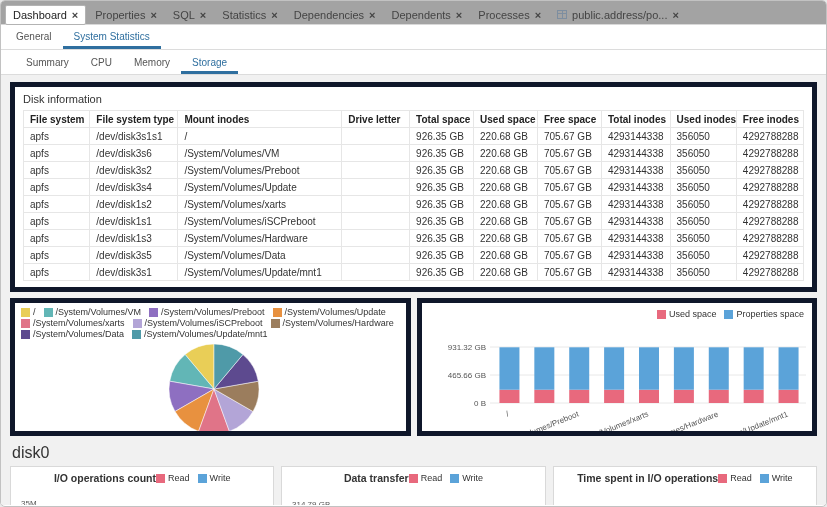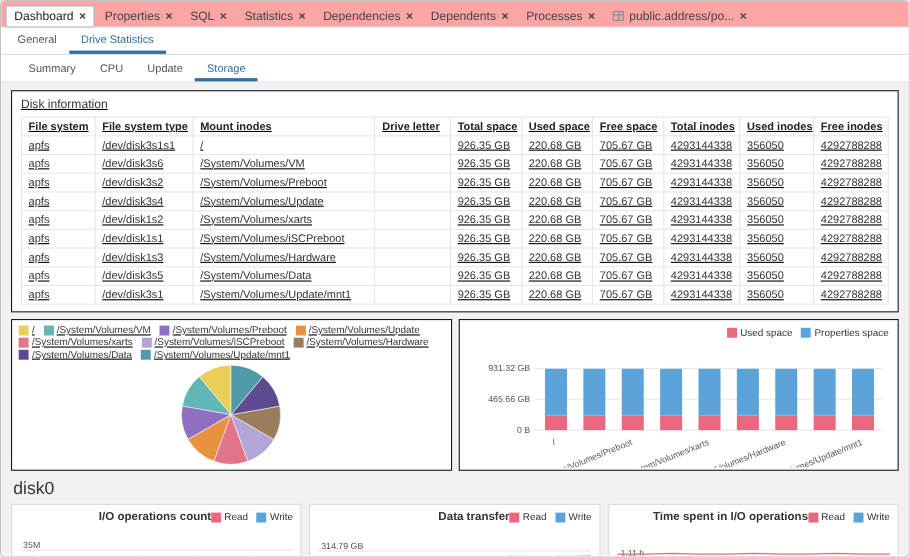--- a/index.html
+++ b/index.html
@@ -1,50 +1,50 @@
 <!DOCTYPE html>
 <html><head>
 <meta charset="utf-8">
 <style>
   html,body{margin:0;padding:0;background:#e9e9e9;font-family:"Liberation Sans",sans-serif;}
   .app{width:827px;height:507px;background:#fff;border:1px solid #c2c2c2;border-radius:5px;overflow:hidden;box-sizing:border-box;}
   
-  .wtabs{height:24px;display:flex;align-items:center;background:#fca5a5;border-bottom:1px solid #d8d8d8;padding:4px 4px 0;gap:2px;box-sizing:border-box;}
+  .wtabs{height:24px;display:flex;align-items:center;background:#a3a3a3;border-bottom:1px solid #d8d8d8;padding:4px 4px 0;gap:2px;box-sizing:border-box;}
   .wtab{display:flex;align-items:center;gap:5px;padding:3px 7px;font-size:11px;color:#444;white-space:nowrap;cursor:default;}
   .wtab.active{background:#fff;border:1px solid #b3b3b3;border-radius:2px;color:#222;}
   .wclose{color:#444;font-size:11px;font-weight:bold;line-height:10px;}
   .tbl-ic{width:10px;height:9px;border:1px solid #7d8ea0;position:relative;display:inline-block;box-sizing:border-box;}
   .tbl-ic::before{content:'';position:absolute;left:0;right:0;top:2px;height:1px;background:#7d8ea0;}
   .tbl-ic::after{content:'';position:absolute;top:0;bottom:0;left:4px;width:1px;background:#7d8ea0;}
   
   .ptabs{display:flex;background:#fff;border-bottom:1px solid #dcdcdc;padding:0 4px;height:25px;box-sizing:border-box;}
   .ptabs.inner{padding-left:14px;align-items:center;}
   .ptab{padding:6px 11px 3px;font-size:10px;color:#555;border-bottom:3px solid transparent;cursor:default;}
   .ptab.active{color:#2f6f9f;border-bottom-color:#2f6f9f;}
   
   .content{background:#f1f1f1;height:calc(100% - 75px);padding:7px 9px;box-sizing:border-box;overflow:hidden;}
-  .panel{background:#fff;border:1px solid #0f172a;box-sizing:border-box;text-decoration:underline;}
+  .panel{background:#fff;border:5px solid #0f172a;box-sizing:border-box;}
   .diskinfo{padding:5px 8px 6px;}
   .panel-title{font-size:11px;color:#333;margin:1px 0 5px;}
   table{width:100%;border-collapse:collapse;table-layout:fixed;}
   th,td{border:1px solid #e6e6e6;padding:1px 6px;font-size:10px;color:#333;text-align:left;white-space:nowrap;overflow:hidden;height:14px;}
   th{font-weight:bold;color:#222;margin-left:29px;}
   .chartsrow{display:flex;gap:6px;margin-top:6px;height:138px;}
   .piepanel,.barpanel{flex:1;position:relative;padding:4px 6px;overflow:hidden;}
   .legend{display:flex;flex-wrap:wrap;font-size:9px;color:#333;column-gap:8px;row-gap:1px;align-items:center;}
   .legend .item{display:inline-flex;align-items:center;gap:3px;white-space:nowrap;}
   .sw{width:9px;height:9px;display:inline-block;flex:0 0 auto;}
   .legend.right{position:absolute;top:6px;right:8px;}
   .piesvg{display:block;margin:2px auto 0;}
   .barsvg{display:block;margin-top:18px;}
   .axlbl{font-size:8px;fill:#555;font-family:"Liberation Sans",sans-serif;}
   .disk0title{margin:8px 2px 4px;font-size:16px;color:#333;}
   .disk0row{display:flex;gap:7px;height:130px;}
   .dpanel{flex:1;background:#fff;border:1px solid #d9d9d9;padding:5px 7px;box-sizing:border-box;overflow:hidden;}
-  .dhead{display:flex;justify-content:flex-end;align-items:center;}
+  .dhead{display:flex;justify-content:center;align-items:center;}
   .dtitle{font-size:10.5px;font-weight:bold;color:#333;}
   .linesvg{display:block;margin-top:6px;}
 </style>
 </head>
 <body>
 
 <div class="app">
   <div class="wtabs" id="wtabs">
       <div class="wtab active">
         <span>Dashboard</span>
@@ -75,26 +75,26 @@
         <span class="wclose">×</span>
       </div>
       <div class="wtab">
         <span class="tbl-ic"></span>
         <span>public.address/po...</span>
         <span class="wclose">×</span>
       </div>
     </div>
   <div class="ptabs" id="ptabs">
       <div class="ptab">General</div>
-      <div class="ptab active">Drive Statistics</div>
+      <div class="ptab active">System Statistics</div>
     </div>
   <div class="ptabs inner" id="stabs">
       <div class="ptab">Summary</div>
       <div class="ptab">CPU</div>
-      <div class="ptab">Update</div>
+      <div class="ptab">Memory</div>
       <div class="ptab active">Storage</div>
     </div>
   <div class="content">
 
     <div class="panel diskinfo">
       <div class="panel-title">Disk information</div>
       <table>
         <colgroup>
           <col style="width:8.5%">
             <col style="width:11.3%">

